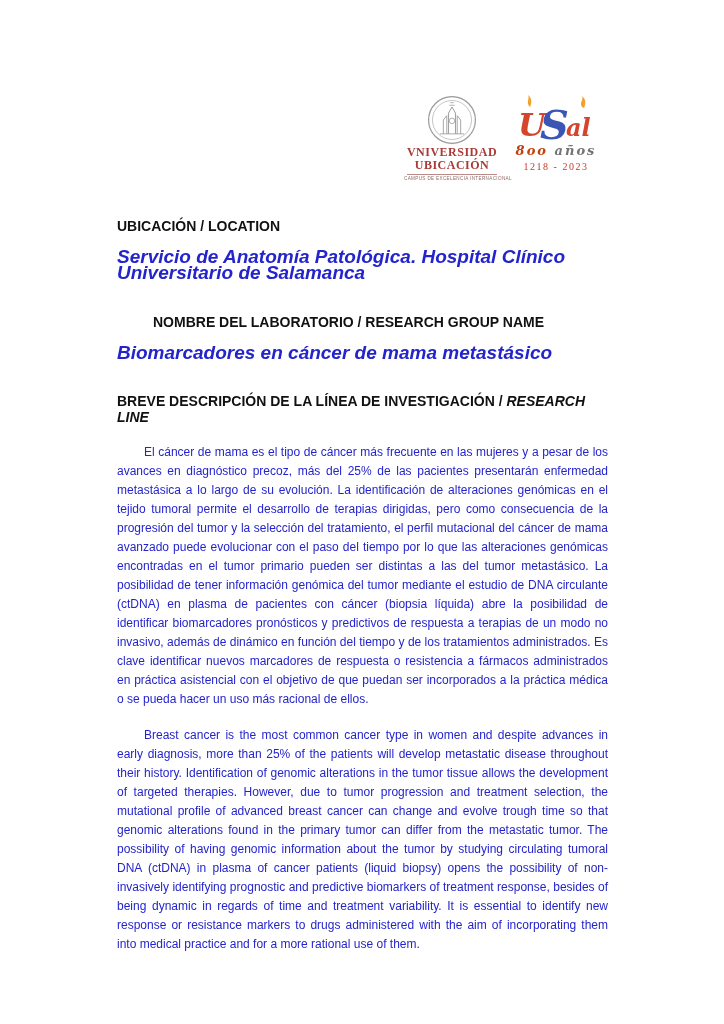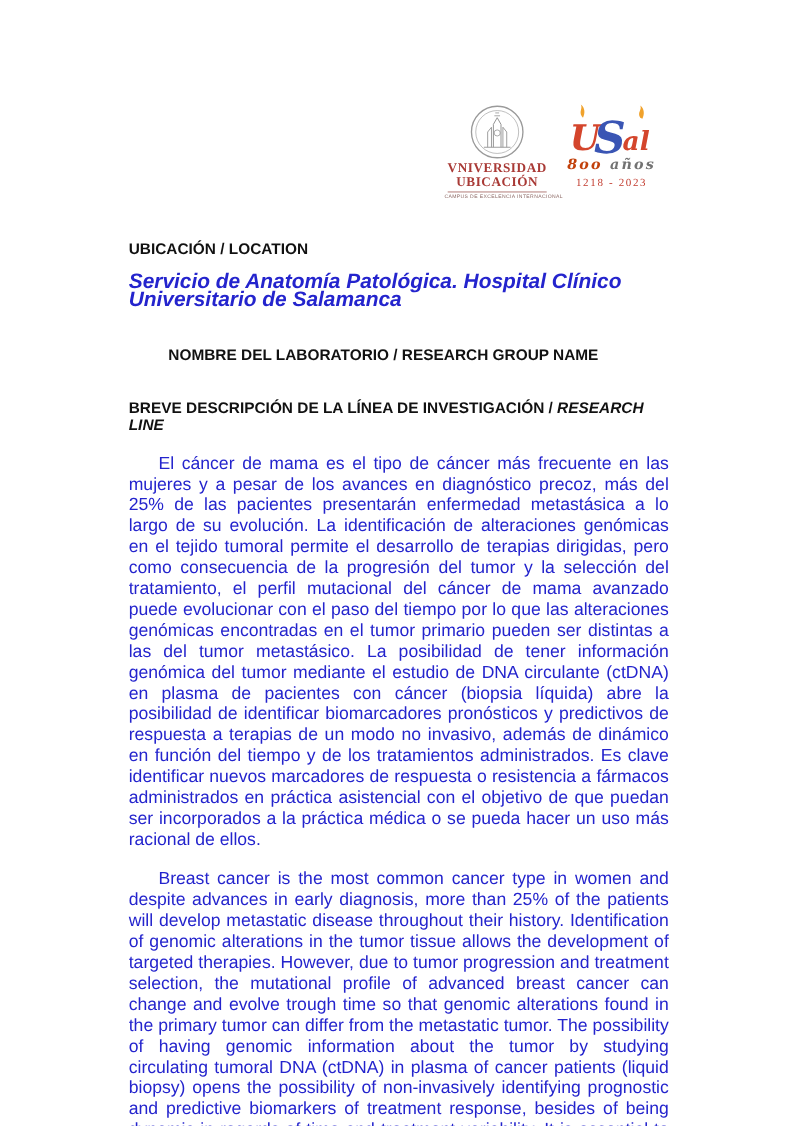--- a/index.html
+++ b/index.html
@@ -51,21 +51,21 @@
   }
   .h-black .it{font-style:italic;}
   .blue-line{
     font-size:19px;font-weight:bold;font-style:italic;color:#2424cd;
     line-height:16px;margin:15px 0 0 0;
   }
   .mt-section{margin-top:33px;margin-left:36px;}
   .mt-head{margin-top:32px;}
   .para{
     margin:18px 0 0 0;
-    font-size:16px;line-height:19px;color:#2424cd;
+    font-size:12px;line-height:19px;color:#2424cd;
     text-align:justify;text-indent:27px;
   }
   .para.en{margin-top:17px;}
 </style>
 </head>
 <body>
 
 <div class="sheet">
 
   <div class="logos">
@@ -99,20 +99,21 @@
     </div>
 
   </div>
 
   <div class="content">
 
     <p class="h-black">UBICACIÓN / LOCATION</p>
     <p class="blue-line">Servicio de Anatomía Patológica. Hospital Clínico Universitario de Salamanca</p>
 
     <p class="h-black mt-section">NOMBRE DEL LABORATORIO / RESEARCH GROUP NAME</p>
+    <p class="blue-line">Biomarcadores en cáncer de mama metastásico</p>
 
     <p class="h-black mt-head"><span>BREVE DESCRIPCIÓN DE LA LÍNEA DE INVESTIGACIÓN / </span><span class="it">RESEARCH LINE</span></p>
 
     <p class="para es">El cáncer de mama es el tipo de cáncer más frecuente en las mujeres y a pesar de los avances en diagnóstico precoz, más del 25% de las pacientes presentarán enfermedad metastásica a lo largo de su evolución. La identificación de alteraciones genómicas en el tejido tumoral permite el desarrollo de terapias dirigidas, pero como consecuencia de la progresión del tumor y la selección del tratamiento, el perfil mutacional del cáncer de mama avanzado puede evolucionar con el paso del tiempo por lo que las alteraciones genómicas encontradas en el tumor primario pueden ser distintas a las del tumor metastásico. La posibilidad de tener información genómica del tumor mediante el estudio de DNA circulante (ctDNA) en plasma de pacientes con cáncer (biopsia líquida) abre la posibilidad de identificar biomarcadores pronósticos y predictivos de respuesta a terapias de un modo no invasivo, además de dinámico en función del tiempo y de los tratamientos administrados. Es clave identificar nuevos marcadores de respuesta o resistencia a fármacos administrados en práctica asistencial con el objetivo de que puedan ser incorporados a la práctica médica o se pueda hacer un uso más racional de ellos.</p>
     <p class="para en">Breast cancer is the most common cancer type in women and despite advances in early diagnosis, more than 25% of the patients will develop metastatic disease throughout their history. Identification of genomic alterations in the tumor tissue allows the development of targeted therapies. However, due to tumor progression and treatment selection, the mutational profile of advanced breast cancer can change and evolve trough time so that genomic alterations found in the primary tumor can differ from the metastatic tumor. The possibility of having genomic information about the tumor by studying circulating tumoral DNA (ctDNA) in plasma of cancer patients (liquid biopsy) opens the possibility of non-invasively identifying prognostic and predictive biomarkers of treatment response, besides of being dynamic in regards of time and treatment variability. It is essential to identify new response or resistance markers to drugs administered with the aim of incorporating them into medical practice and for a more rational use of them.</p>
 
   </div>
 
 </div>
 

